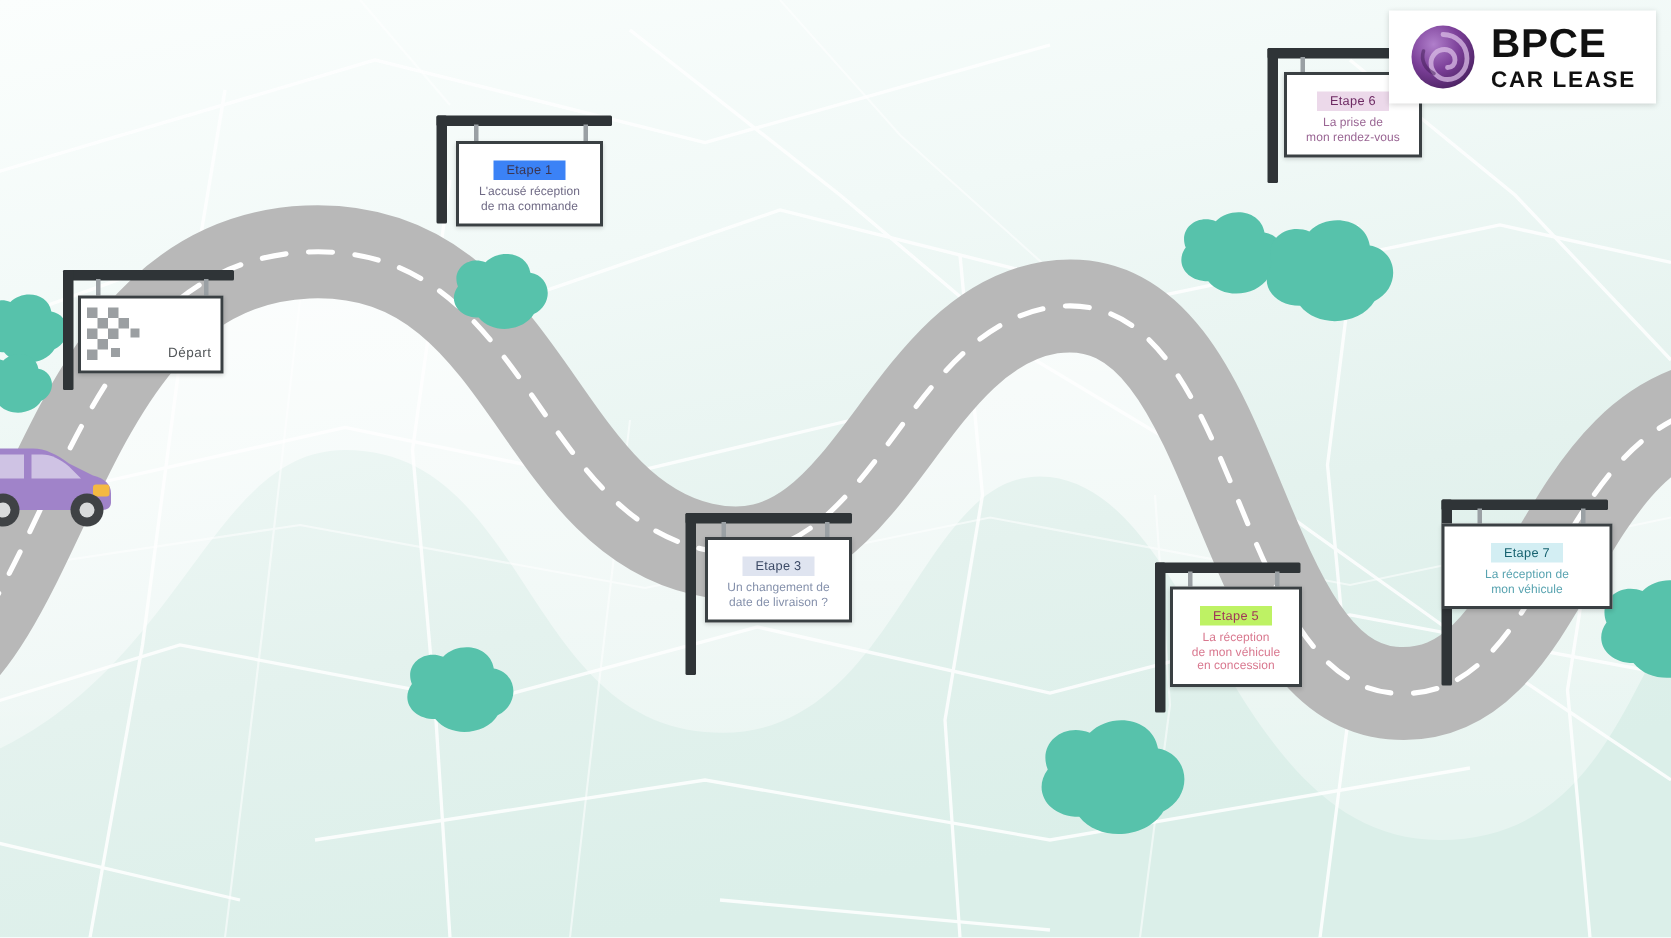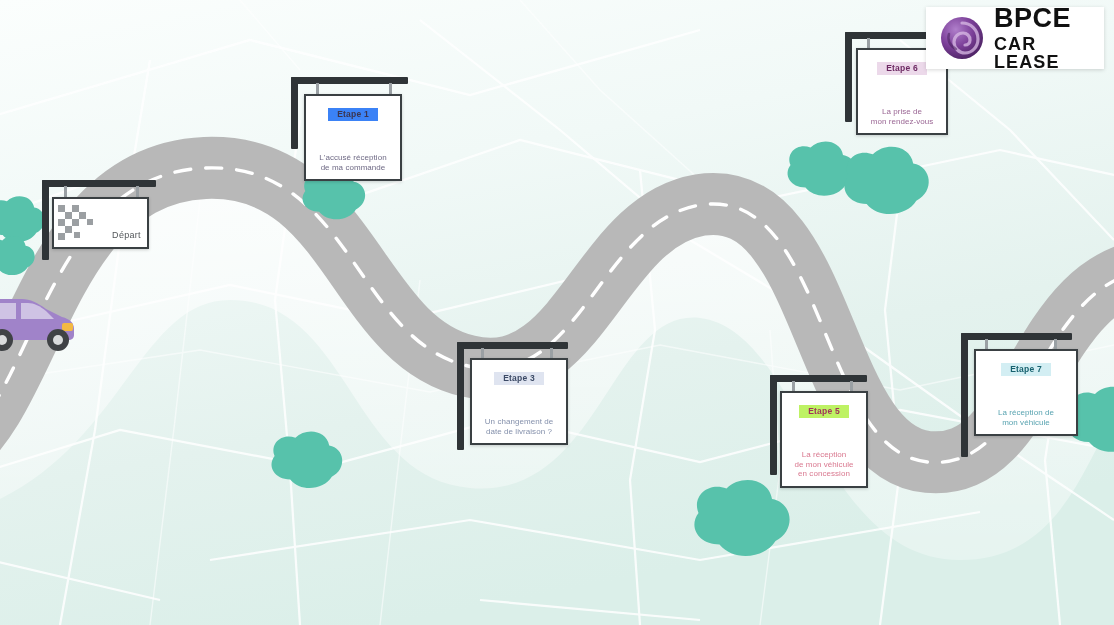--- a/index.html
+++ b/index.html
@@ -46,32 +46,31 @@
     position: absolute;
     background: #ffffff;
     border: 2.5px solid #3a4043;
     box-shadow: 0 1px 3px rgba(0,0,0,.18);
     text-align: center;
     padding: 6px 7px 7px;
     line-height: 1.22;
   }
   .panel .etape {
     font-size: 8.5px;
-    font-weight: bold;
+    font-weight: normal;
     letter-spacing: .2px;
     display: inline-block;
     padding: 1px 9px 1.5px;
     margin-bottom: 3px;
     white-space: nowrap;
   }
   .panel .desc {
     font-size: 8px;
     letter-spacing: .05px;
     white-space: pre-line;
-    margin-top: 29px;
   }
   
   .depart-panel {
     position: absolute;
     background: #ffffff;
     border: 2.5px solid #3a4043;
     box-shadow: 0 1px 3px rgba(0,0,0,.18);
     display: flex; align-items: center;
   }
   .depart-panel .flagbox { width: 52px; height: 100%; position: relative; }
@@ -89,21 +88,21 @@
     display: flex; align-items: center;
     padding-left: 14px; gap: 10px;
     z-index: 60;
   }
   #logo .swirl { width: 44px; height: 44px; flex: none; }
   #logo .wordmark { display: flex; flex-direction: column; line-height: 1; }
   #logo .bpce {
     font-size: 27px; font-weight: bold; letter-spacing: .5px; color: #111;
   }
   #logo .carlease {
-    font-size: 18px; font-weight: bold; letter-spacing: 1.1px; color: #111;
+    font-size: 15px; font-weight: bold; letter-spacing: 1.1px; color: #111;
     margin-top: 3px;
   }
 </style>
 </head>
 <body>
 
 <div id="stage">
 
   <svg class="layer" viewBox="0 0 1114 625">
     <defs>
@@ -299,21 +298,21 @@
       <div class="desc" style="color:#9a6694;">La prise de
 mon rendez-vous</div>
     </div>
   </div>
 
   <div class="post" style="left:961px;top:333px;width:112px;height:124px;">
     <div class="arm" style="width:111px;"></div>
     <div class="mast" style="height:124px;"></div>
     <div class="hook" style="left:24px;"></div>
     <div class="hook" style="left:93px;"></div>
-    <div class="panel" style="left:13px;top:16px;width:104px;">
+    <div class="panel" style="left:0;top:16px;width:114px;">
       <span class="etape" style="background:#d3eef3;color:#17626f;">Etape 7</span>
       <div class="desc" style="color:#58a3b0;">La réception de
 mon véhicule</div>
     </div>
   </div>
 
   <div id="logo">
     <svg class="swirl" viewBox="0 0 44 44">
       <defs>
         <radialGradient id="sw" cx="35%" cy="30%" r="75%">

